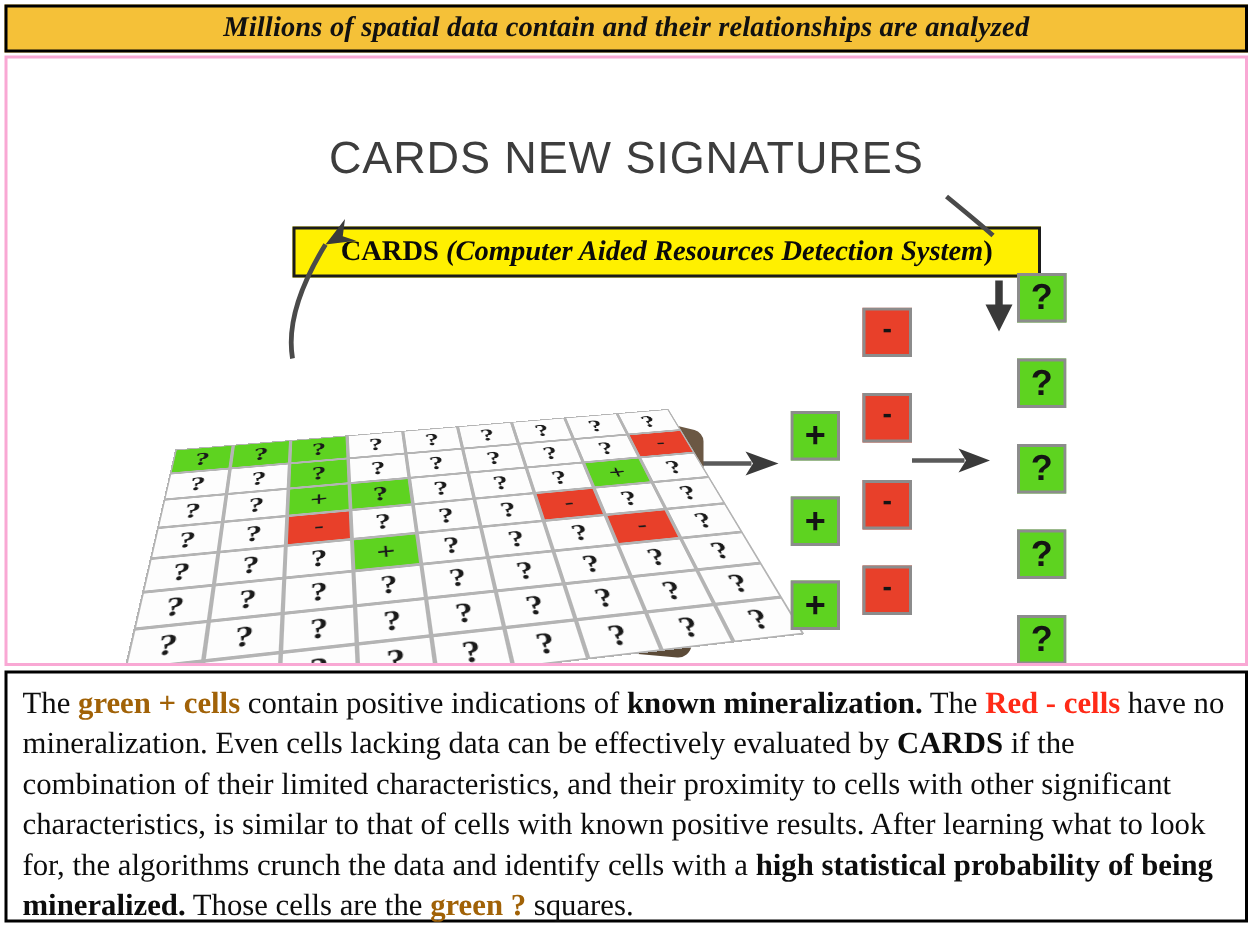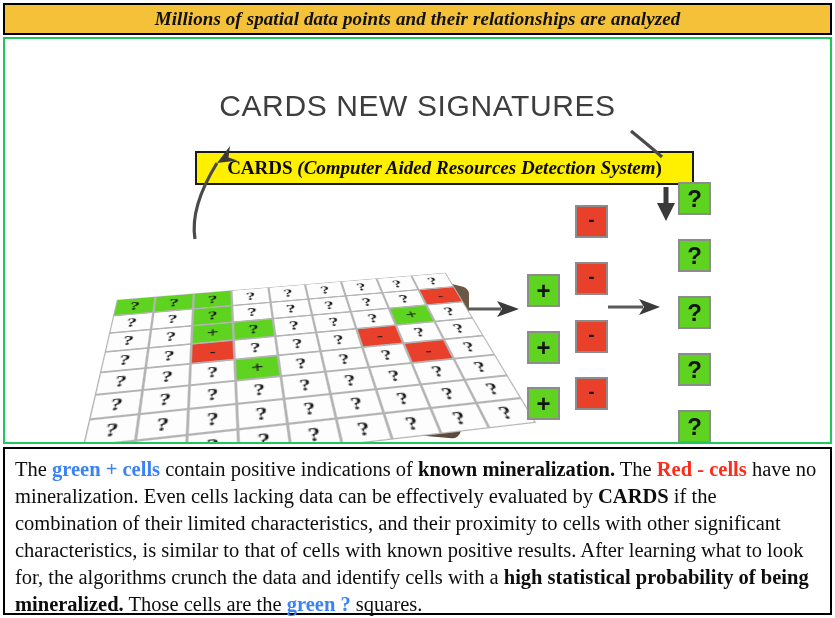--- a/index.html
+++ b/index.html
@@ -8,29 +8,29 @@
 
   
   .banner{position:absolute;left:3px;top:3px;width:829px;height:32px;
           background:#F5C138;border:2px solid #000;box-sizing:border-box;
           display:flex;align-items:center;justify-content:center;}
   .banner-text{font-family:"Liberation Serif", serif;font-weight:bold;font-style:italic;
                font-size:19px;color:#111;letter-spacing:.1px;white-space:nowrap;}
 
   
   .frame{position:absolute;left:3px;top:37px;width:829px;height:407px;
-         border:2px solid #22c55e;box-sizing:border-box;background:#fff;overflow:hidden;}
+         border:2px solid #f9a8d4;box-sizing:border-box;background:#fff;overflow:hidden;}
 
   
   .caption{position:absolute;left:3px;top:447px;width:829px;height:168px;
            border:2px solid #000;box-sizing:border-box;background:#fff;
            padding:7px 10px 0 10px;}
   .caption p{margin:0;font-family:"Liberation Serif", serif;font-size:20.5px;
              line-height:27px;color:#0d0d0d;}
-  .g{color:#3b82f6;font-weight:bold;}
+  .g{color:#a16207;font-weight:bold;}
   .r{color:#FF2A17;font-weight:bold;margin-top:41px;}
   .b{font-weight:bold;font-family:Liberation Serif, serif;}
 
   
   .sig-title{position:absolute;left:0;top:50px;width:100%;text-align:center;
              font-family:"Liberation Sans", sans-serif;font-size:30px;
              color:#3d3d3d;letter-spacing:.6px;}
 
   .cards-box{position:absolute;left:190px;top:112px;width:499px;height:34px;
              background:#FFF000;border:2px solid #1b1b1b;box-sizing:border-box;
@@ -69,21 +69,21 @@
 
   
   svg.ov{position:absolute;left:0;top:0;width:829px;height:403px;pointer-events:none;}
 </style>
 </head>
 <body>
 
 <div id="page">
 
   <div class="banner">
-    <div class="banner-text">Millions of spatial data points and their relationships are analyzed</div>
+    <div class="banner-text">Millions of spatial data contain and their relationships are analyzed</div>
   </div>
 
   <div class="frame">
 
     <div class="sig-title">CARDS NEW SIGNATURES</div>
 
     <div class="cards-box">
       <span><span>CARDS</span> <span class="ital">(Computer Aided Resources Detection System</span><span>)</span></span>
     </div>
 

